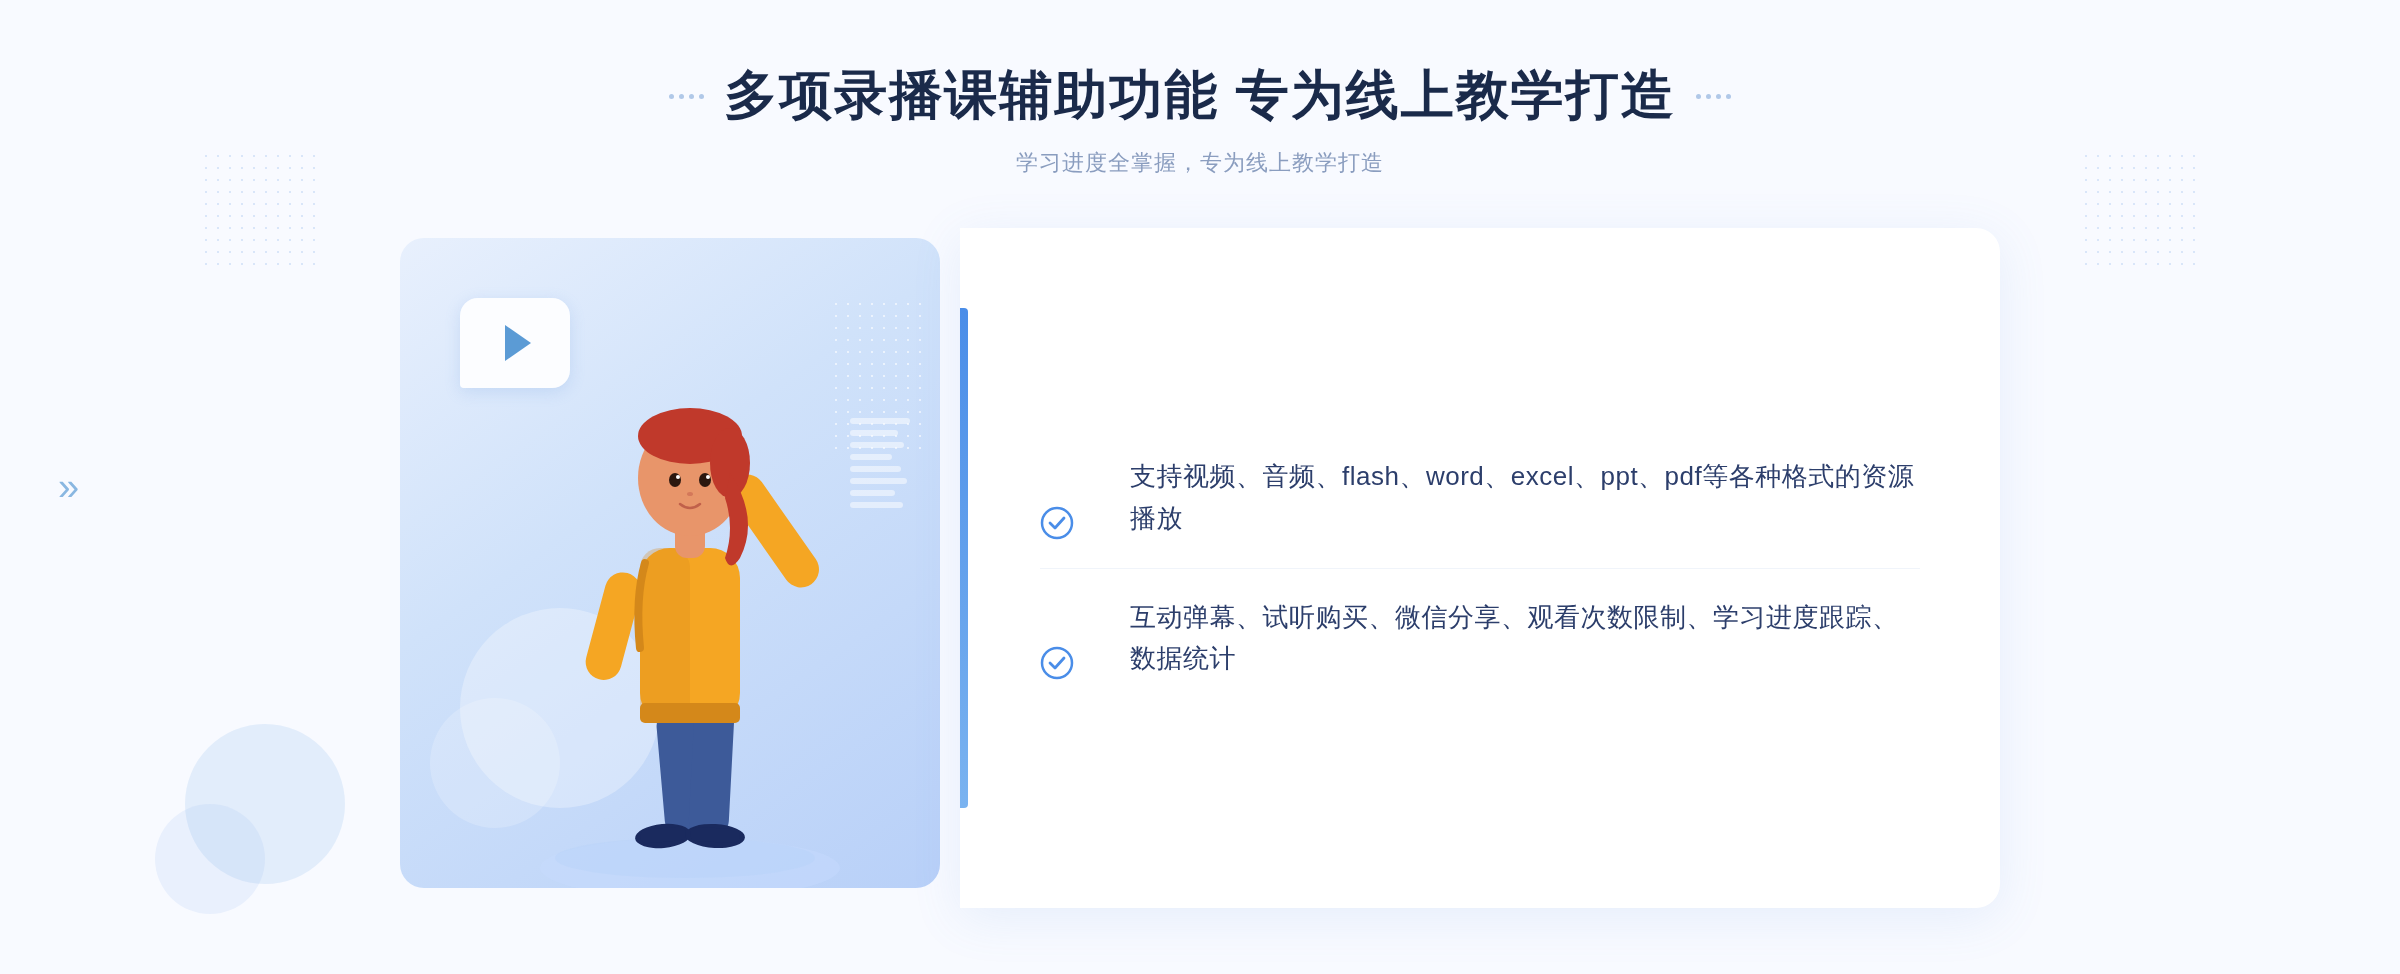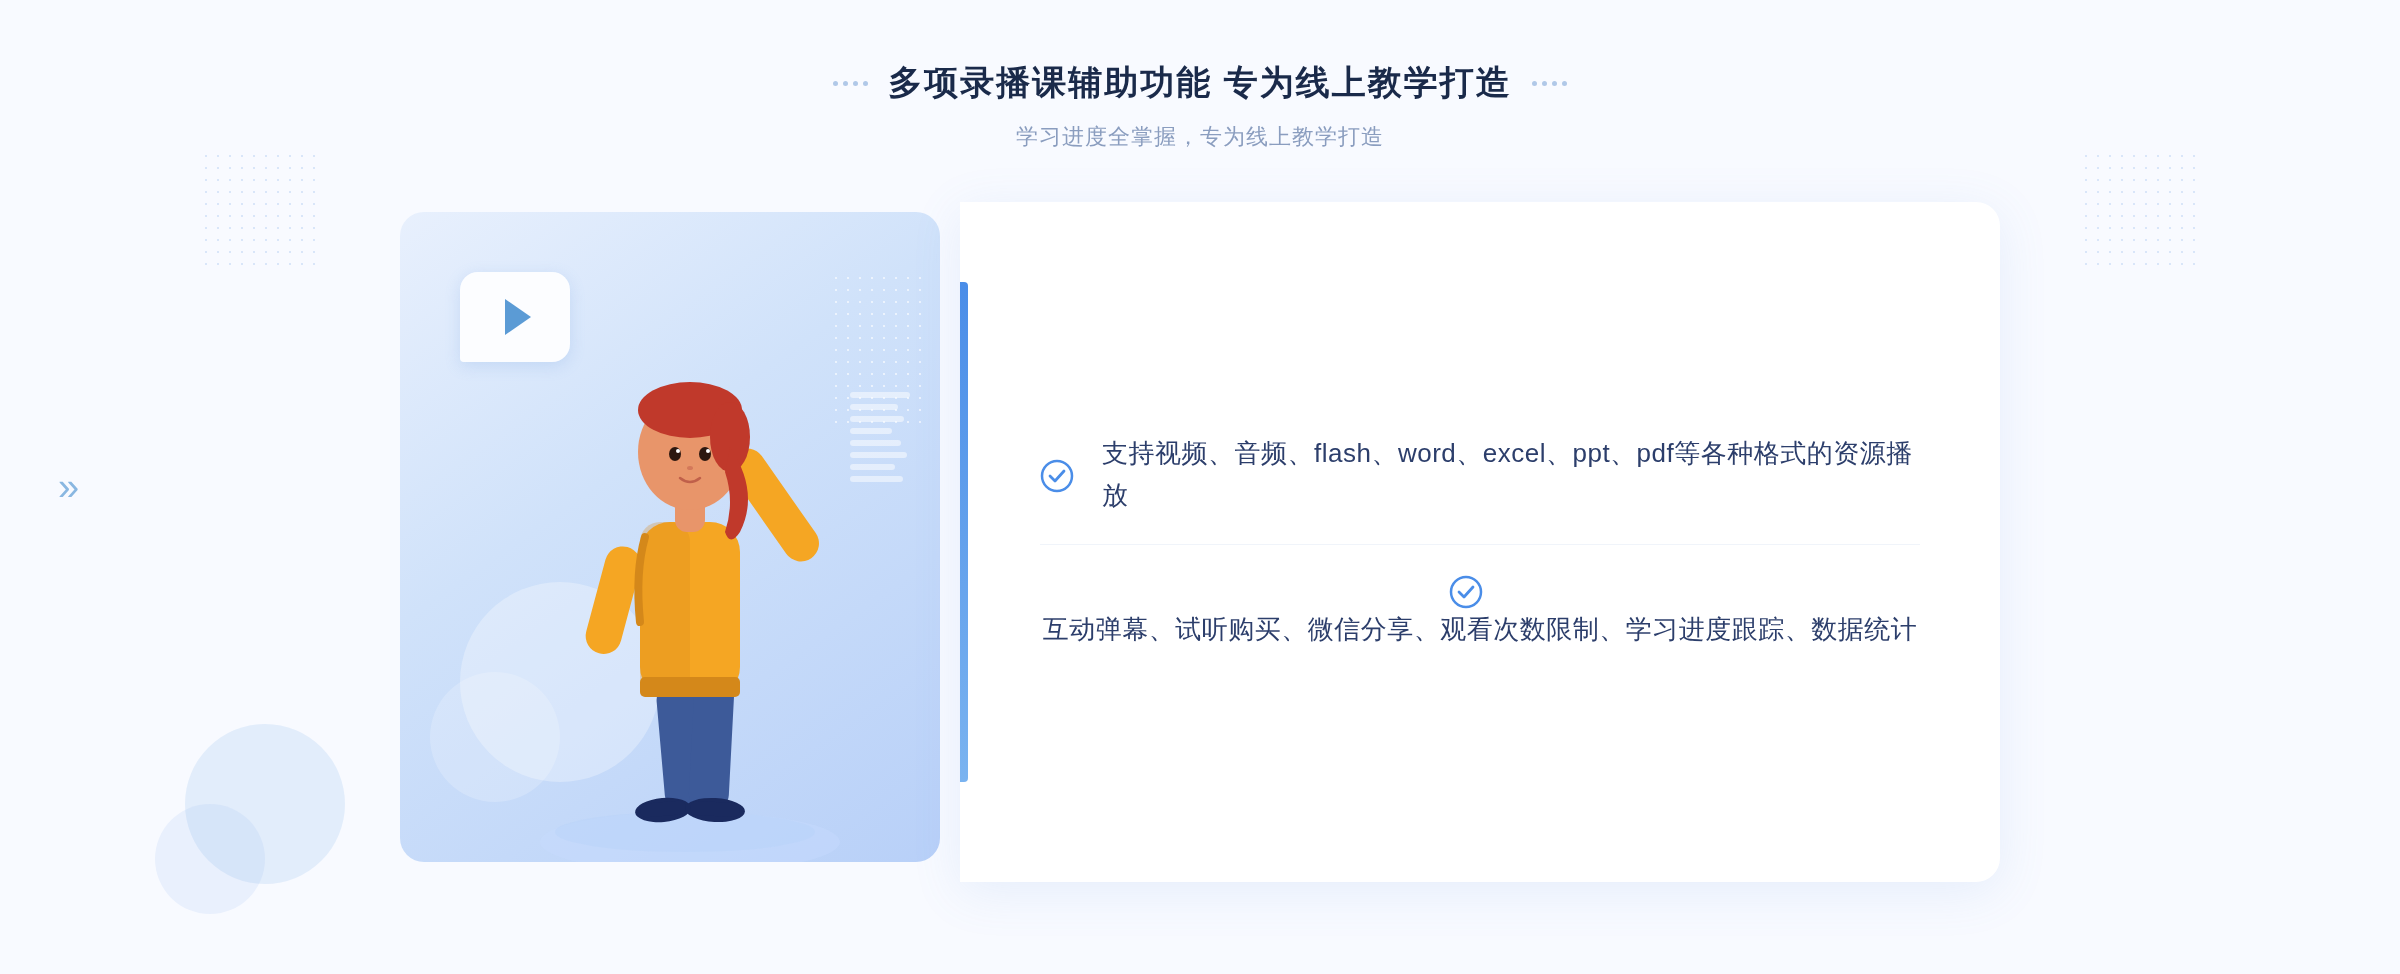--- a/index.html
+++ b/index.html
@@ -82,21 +82,21 @@
 
     .decorator-dots span {
       width: 5px;
       height: 5px;
       background: #b0c8e8;
       border-radius: 50%;
       display: inline-block;
     }
 
     .main-title {
-      font-size: 34px;
+      font-size: 53px;
       font-weight: 700;
       color: #1a2a4a;
       letter-spacing: 2px;
     }
 
     .sub-title {
       font-size: 22px;
       color: #8a9dbf;
       margin-top: 16px;
       letter-spacing: 1px;
@@ -244,28 +244,28 @@
       left: 0;
       top: 80px;
       width: 8px;
       height: 500px;
       background: linear-gradient(to bottom, #4a8de8, #7ab3f0);
       border-radius: 0 4px 4px 0;
     }
 
     .feature-item {
       display: flex;
-      align-items: center;
+      align-items: flex-end;
       padding: 28px 0;
       border-bottom: 1px solid #f0f4fa;
+      gap: 28px;
     }
 
     .feature-item:last-child {
       border-bottom: none;
-      flex-direction: column;
     }
 
     .check-icon {
       width: 34px;
       height: 34px;
       flex-shrink: 0;
       margin-right: 28px;
       margin-top: 2px;
     }
 

